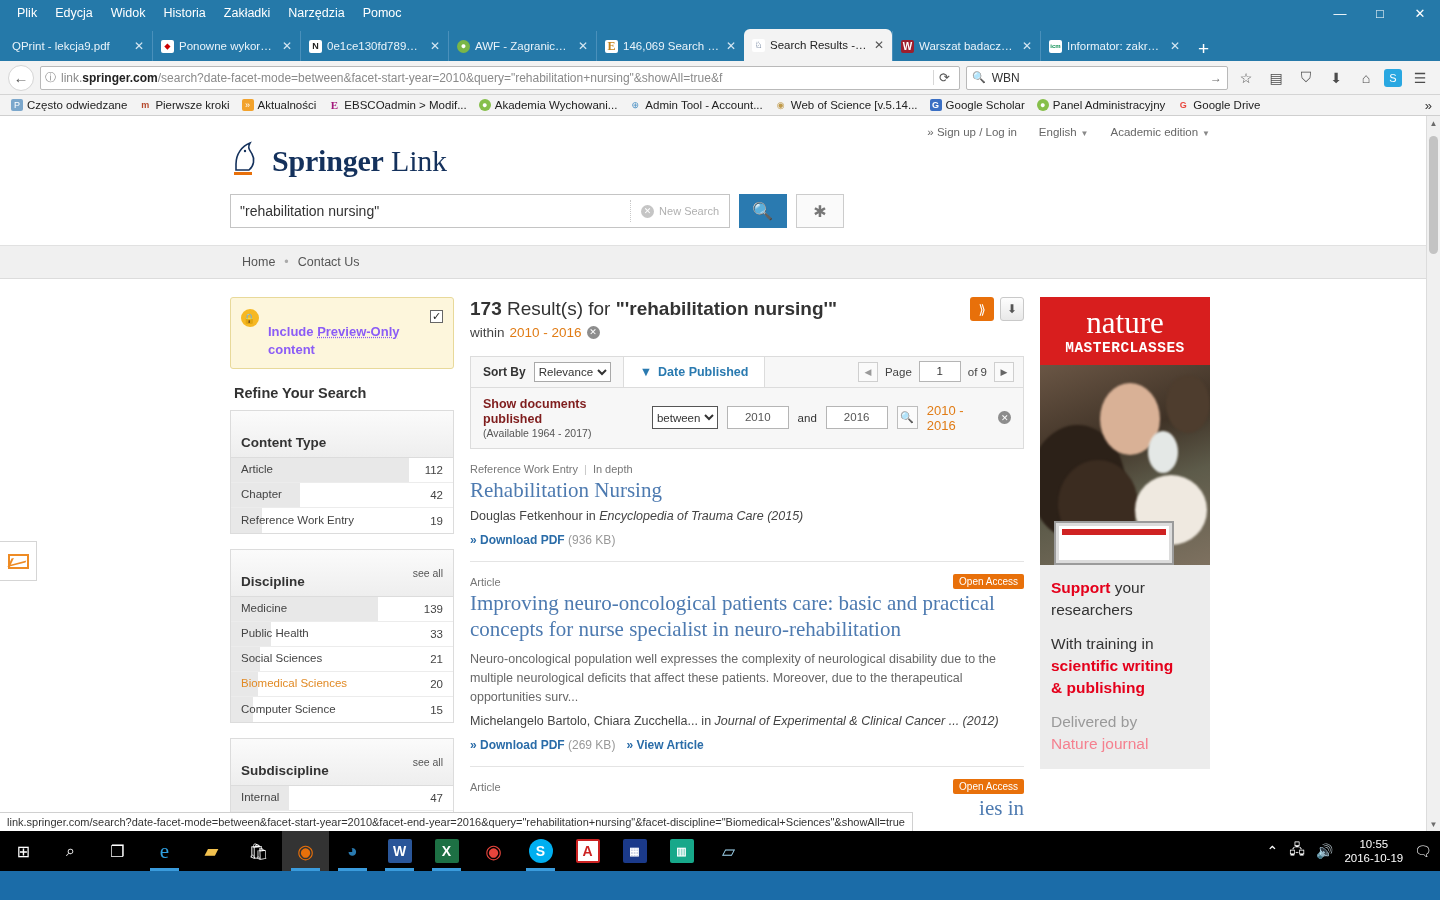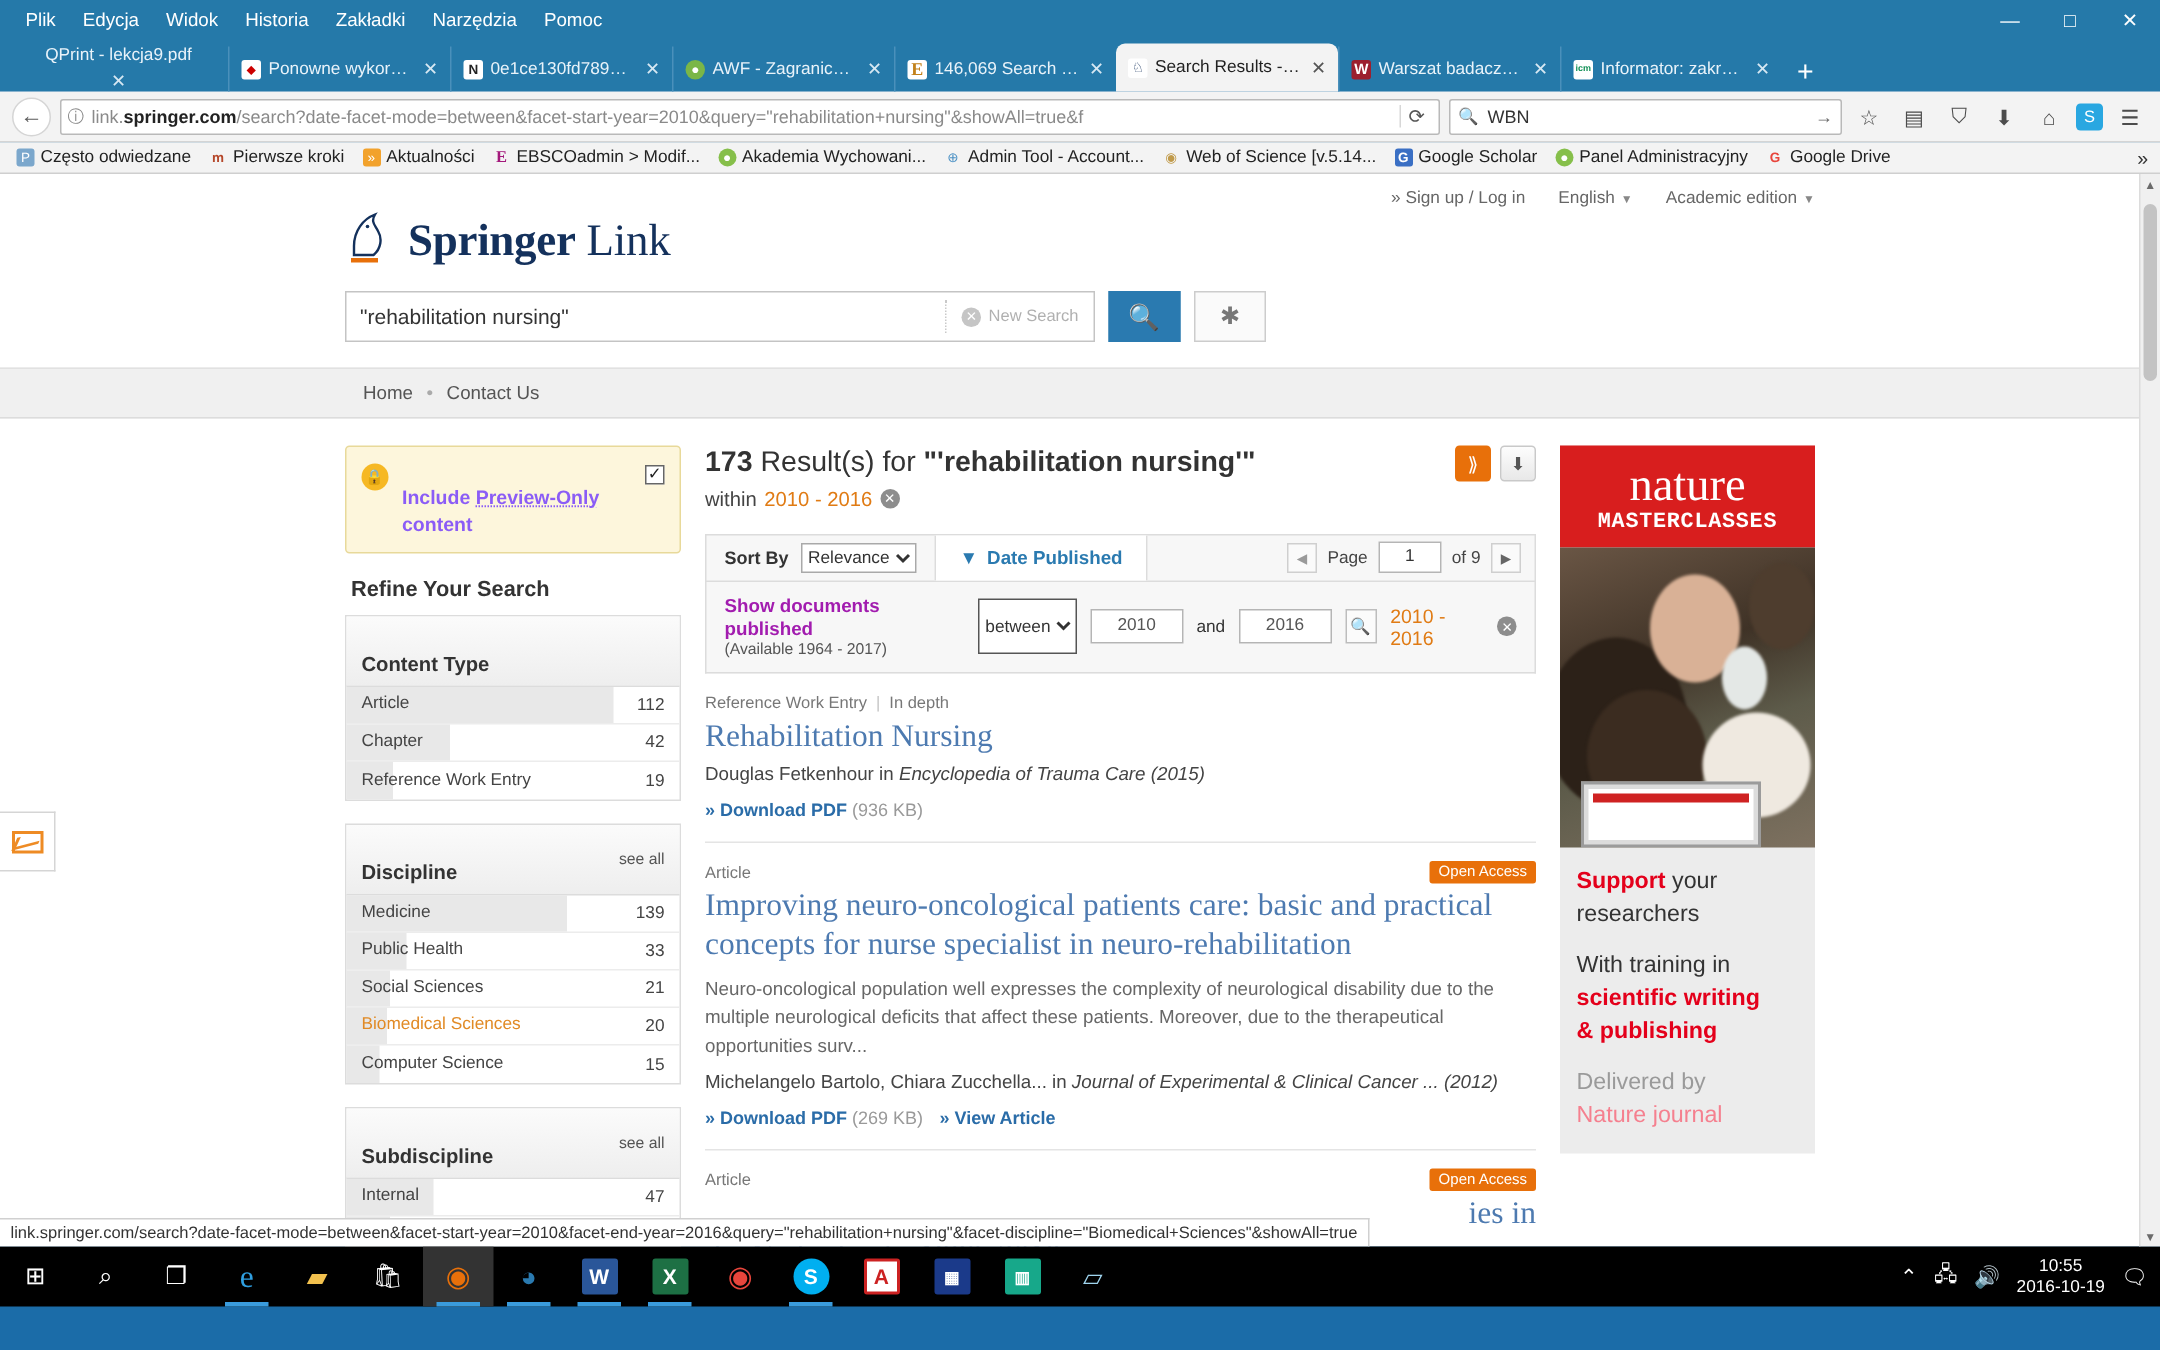--- a/index.html
+++ b/index.html
@@ -23,21 +23,21 @@
   .winbtn { width:40px; height:26px; display:flex; align-items:center; justify-content:center;
             color:#fff; font-size:13px; }
 
   
   .tabstrip { height:35px; background:#2579a9; display:flex; align-items:flex-end; padding-left:4px; }
   .tab {
     height:30px; min-width:30px; max-width:148px; display:flex; align-items:center;
     padding:0 6px 0 8px; color:#e9f3fa; font-size:11.5px; position:relative;
     border-left:1px solid #4a90bb; gap:5px;
   }
-  .tab:first-child { border-left:none;flex-direction:column; }
+  .tab:first-child { border-left:none; }
   .tab .favicon { width:13px; height:13px; flex:none; display:flex; align-items:center;
                   justify-content:center; font-size:9px; border-radius:2px; overflow:hidden;}
   .tab .tlabel { flex:1; overflow:hidden; text-overflow:ellipsis; white-space:nowrap; }
   .tab .tclose { width:14px; flex:none; text-align:center; font-size:12px; color:#d7e8f3; }
   .tab.active {
     background:#f3f3f3; color:#222; border-radius:6px 6px 0 0; border-left:none;
     height:32px;
   }
   .tab.active .tclose { color:#555; }
   .newtab { color:#fff; font-size:19px; padding:0 10px 3px 10px; line-height:1; }
@@ -177,23 +177,23 @@
   .tb-pager { margin-left:auto; display:flex; align-items:center; gap:7px; padding:0 9px; }
   .pgbtn { width:20px; height:20px; border:1px solid #cfcfcf; background:#fafafa;
            display:flex; align-items:center; justify-content:center; color:#9a9a9a; font-size:9px; }
   .pgbtn.on { color:#666; }
   .tb-pager .plbl { font-size:11.5px; color:#444; }
   .pginput { width:42px; height:21px; border:1px solid #b5b5b5; background:#fff;
              font-size:11.5px; text-align:center; color:#333; line-height:19px; }
 
   .daterow { border:1px solid #dcdcdc; border-top:none; background:#f7f7f7;
              padding:9px 12px; display:flex; align-items:center; gap:9px; }
-  .daterow .dl1 { font-size:12.5px; font-weight:bold; color:#a21caf; line-height:1.2; }
+  .daterow .dl1 { font-size:12.5px; font-weight:bold; color:#7f1d1d; line-height:1.2; }
   .daterow .dl2 { font-size:10.5px; color:#555; font-weight:normal; }
-  .daterow select { height:37px; font-size:11.5px; border:1px solid #555; background:#fff;
+  .daterow select { height:23px; font-size:11.5px; border:1px solid #555; background:#fff;
                     font-family:"Liberation Sans", sans-serif; color:#333; }
   .yrinput { width:64px; height:23px; border:1px solid #b5b5b5; background:#fff;
              text-align:center; font-size:11.5px; color:#555; line-height:21px; }
   .daterow .and { font-size:11.5px; color:#333; }
   .dsearch { width:22px; height:23px; border:1px solid #bdbdbd; background:#fbfbfb;
              display:flex; align-items:center; justify-content:center; font-size:11px; color:#555; }
   .drange { color:#e07b14; font-size:13px; display:flex; align-items:center; gap:5px; }
 
   .res-item { border-bottom:1px solid #e4e4e4; padding:14px 0 14px 0; position:relative; }
   .res-type { font-size:11px; color:#777; display:flex; align-items:center; gap:6px; }

